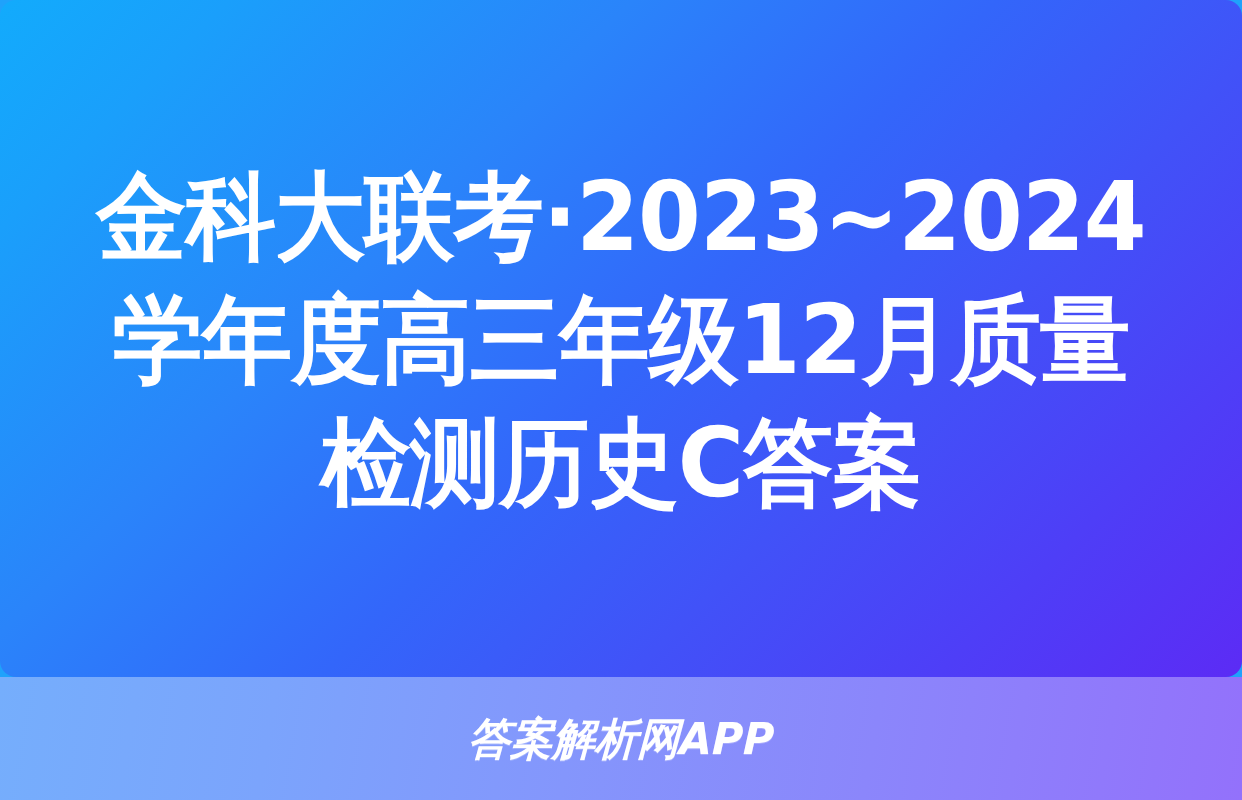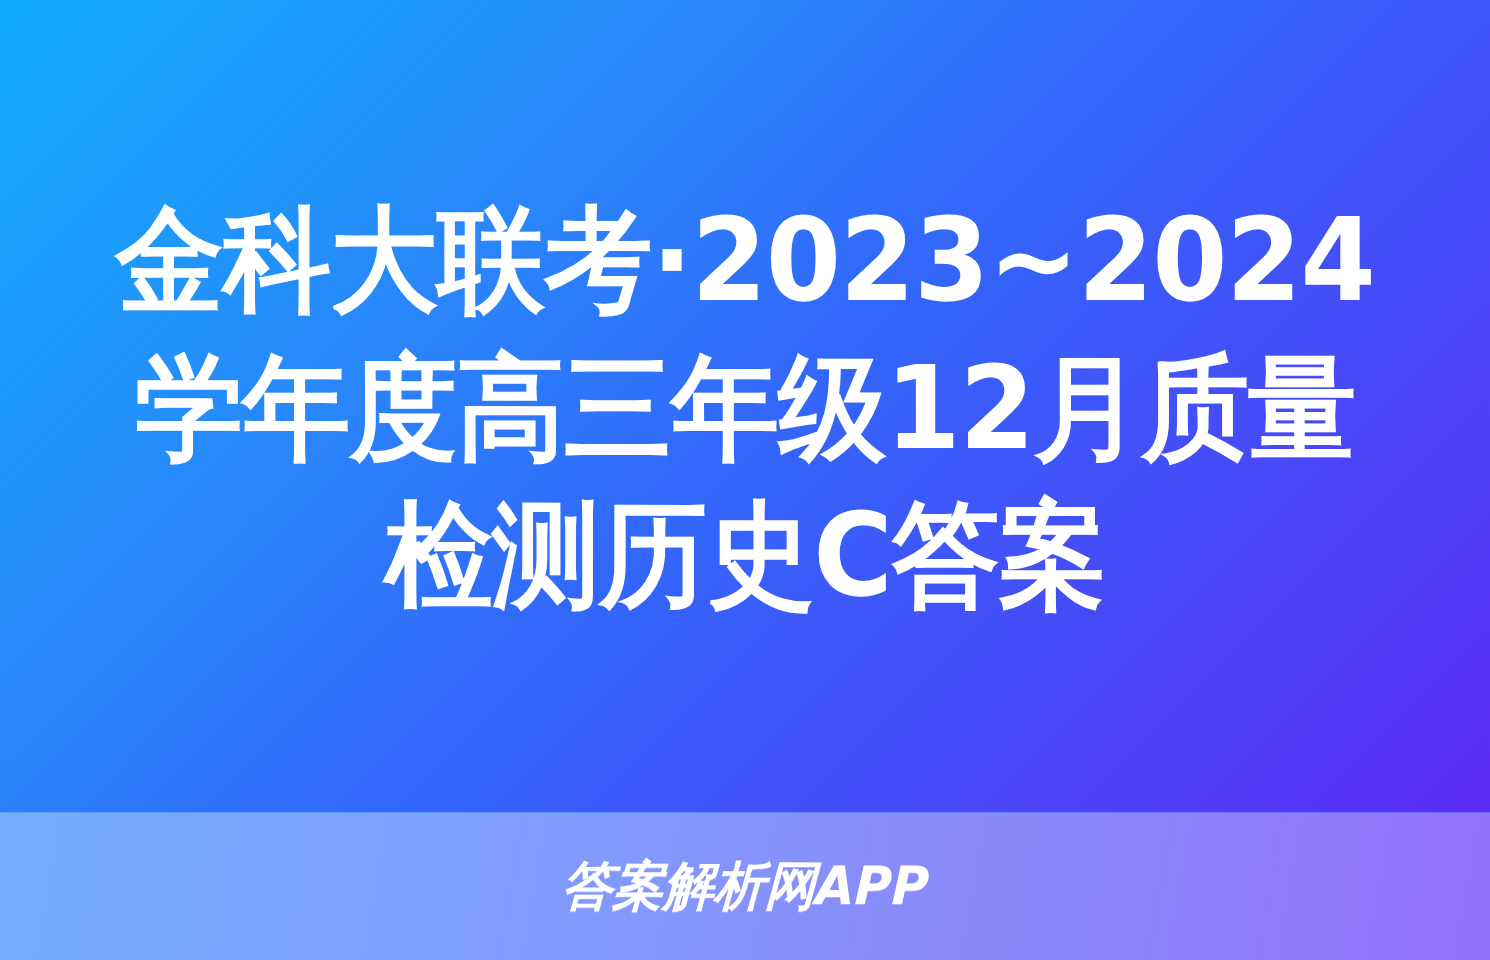--- a/index.html
+++ b/index.html
@@ -35,20 +35,21 @@
         #2a84fa 33%,
         #3366fa 52%,
         #4152f8 68%,
         #4e3ef7 84%,
         #5c2bf5 100%);
     display: flex;
     align-items: center;
     justify-content: flex-end;
     box-sizing: border-box;
     padding: 0 40px;
+    border-radius: 16px;
   }
 
   .hero-title {
     width: 100%;
     text-align: center;
     color: #ffffff;
     font-weight: 700;
     font-size: 96px;
     line-height: 123px;
     letter-spacing: -1px;

